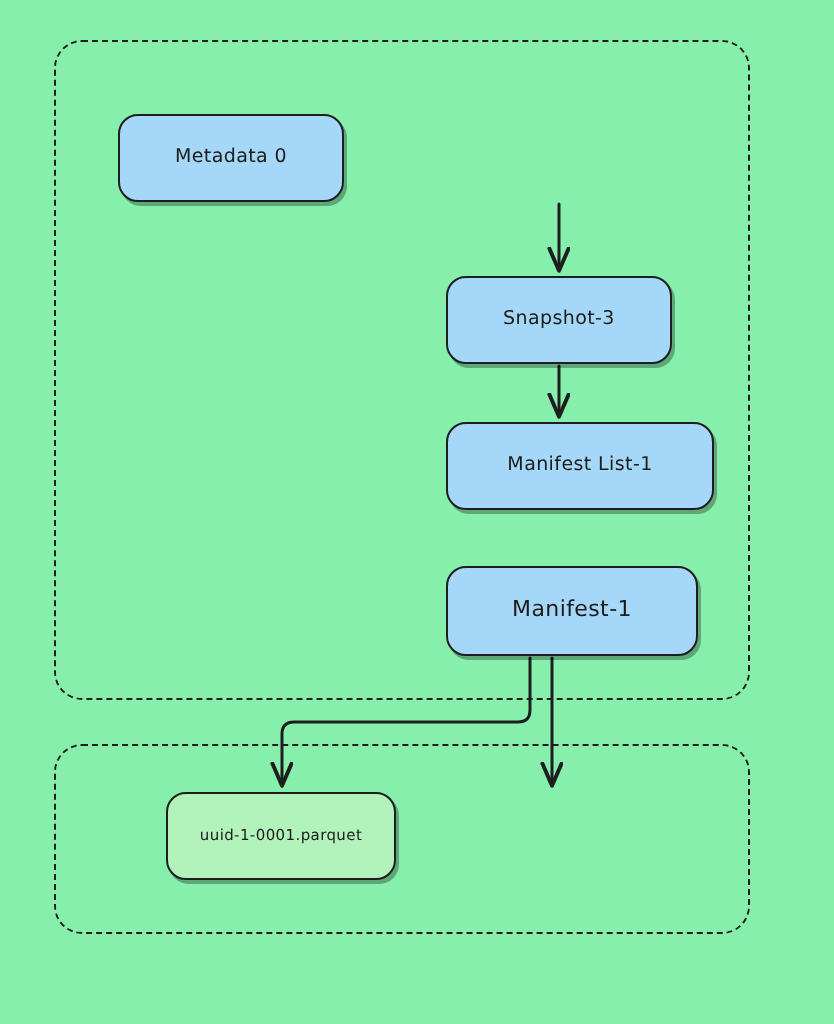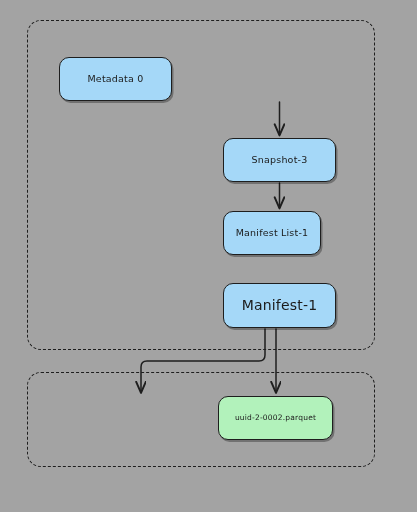--- a/index.html
+++ b/index.html
@@ -57,21 +57,21 @@
     position: absolute;
     box-sizing: border-box;
     border: 1.7px dashed #1e1e1e;
     border-radius: 14px;
     background: transparent;
   }
 </style>
 </head>
 <body>
 
-<div id="diagram-root" style="background: #a3a3a3;">
+<div id="diagram-root" style="background: #86efac;">
 
   <div class="group-box" id="group-metadata-layer" style="left: 27px; top: 20px; width: 348px; height: 330px; border-color: rgb(30, 30, 30);"></div>
   <div class="group-box" id="group-data-layer" style="left: 27px; top: 372px; width: 348px; height: 95px; border-color: rgb(30, 30, 30);"></div>
 
   <svg class="layer" viewBox="0 0 417 512">
     <defs>
       <marker id="arrowhead" markerWidth="9" markerHeight="9" refX="7.4" refY="3.6" orient="auto" markerUnits="strokeWidth">
         <path d="M0.6,0.4 L8,3.6 L0.6,6.8" fill="none" stroke="#1e1e1e" stroke-width="1.3" stroke-linecap="round" stroke-linejoin="round"></path>
       </marker>
     </defs>
@@ -87,26 +87,26 @@
 
   <div class="node node-blue" id="node-metadata-0" style="left: 59px; top: 57px; width: 113px; height: 44px; font-size: 9.5px; background: rgb(165, 216, 248); border-color: rgb(30, 30, 30);">
     <span class="node-label">Metadata 0</span>
   </div>
 
 
   <div class="node node-blue" id="node-snapshot-1" style="left: 223px; top: 138px; width: 113px; height: 44px; font-size: 9.5px; background: rgb(165, 216, 248); border-color: rgb(30, 30, 30);">
     <span class="node-label">Snapshot-3</span>
   </div>
 
-  <div class="node node-blue" id="node-manifest-list-1" style="left: 223px; top: 211px; width: 98px; height: 44px; font-size: 9.5px; background: rgb(165, 216, 248); border-color: rgb(30, 30, 30); align-items: center;">
+  <div class="node node-blue" id="node-manifest-list-1" style="left: 223px; top: 211px; width: 134px; height: 44px; font-size: 9.5px; background: rgb(165, 216, 248); border-color: rgb(30, 30, 30); align-items: center;">
     <span class="node-label">Manifest List-1</span>
   </div>
 
-  <div class="node node-blue" id="node-manifest-1" style="left: 223px; top: 283px; width: 113px; height: 45px; font-size: 14px; background: rgb(165, 216, 248); border-color: rgb(30, 30, 30);">
+  <div class="node node-blue" id="node-manifest-1" style="left: 223px; top: 283px; width: 126px; height: 45px; font-size: 11px; background: rgb(165, 216, 248); border-color: rgb(30, 30, 30);">
     <span class="node-label">Manifest-1</span>
   </div>
 
+  <div class="node node-green" id="node-datafile-1" style="left: 83px; top: 396px; width: 115px; height: 44px; font-size: 7.5px; background: rgb(178, 242, 187); border-color: rgb(30, 30, 30);">
+    <span class="node-label">uuid-1-0001.parquet</span>
+  </div>
 
-  <div class="node node-green" id="node-datafile-2" style="left: 218px; top: 396px; width: 115px; height: 44px; font-size: 7.5px; background: rgb(178, 242, 187); border-color: rgb(30, 30, 30);">
-    <span class="node-label">uuid-2-0002.parquet</span>
-  </div>
 
 </div>
 
 </body></html>

